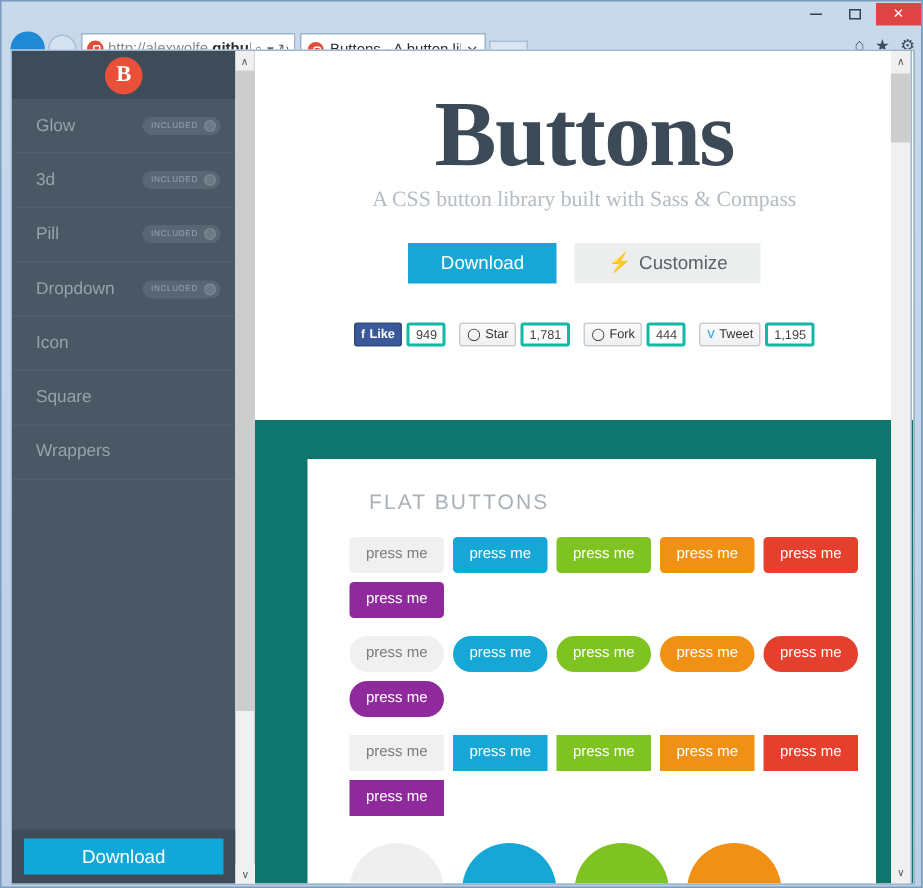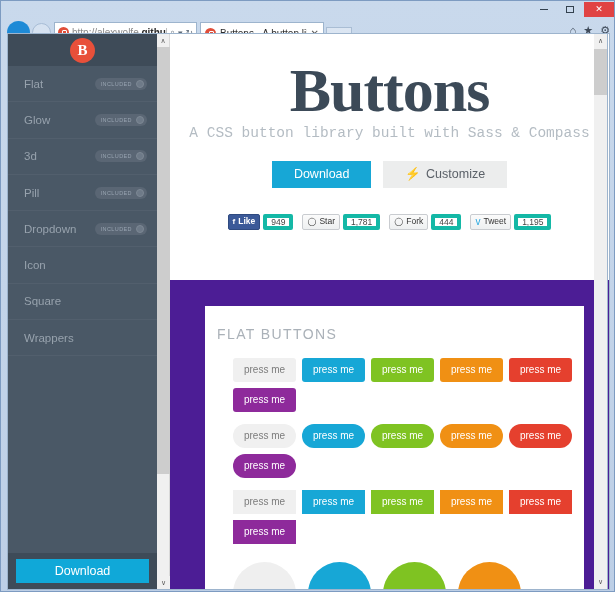--- a/index.html
+++ b/index.html
@@ -137,31 +137,31 @@
     font-size: 7px; color: #5a5a5a; background: #f0f0f0;
   }
   #sbthumb {
     position: absolute; left: 0; top: 13px; width: 13px; height: 427px;
     background: #cdcdcd;
   }
   .sbarrow.bot { position: absolute; bottom: 0; left: 0; width: 13px; }
 
   
   #content {
-    flex: 1 1 auto; height: 100%; background: #4c1d95; position: relative; overflow: hidden;
+    flex: 1 1 auto; height: 100%; background: #0f766e; position: relative; overflow: hidden;
   }
   #hero {
     background: #fff; padding: 24px 0 16px; text-align: center; height: 246px;
   }
   #hero-title {
     font-family: "Liberation Serif", serif; font-weight: bold;
     font-size: 62px; color: #3c4a58; letter-spacing: -1px; line-height: 1.05;
   }
   #hero-sub {
-    font-family: Liberation Mono, monospace; font-size: 14.5px; color: #b4bcc3;
+    font-family: Liberation Serif, serif; font-size: 14.5px; color: #b4bcc3;
     margin-top: 2px;
   }
   #hero-btns {
     margin-top: 20px; display: flex; justify-content: center; gap: 12px;
   }
   .hero-btn {
     font-size: 12.5px; padding: 7px 22px; border: 0; line-height: 1;
     font-family: "Liberation Sans", sans-serif;
   }
   .hero-btn.primary { background: #17a7d6; color: #fff; }
@@ -170,33 +170,33 @@
     margin-top: 26px; display: flex; justify-content: center; align-items: center; gap: 9px;
   }
   .social-grp { display: flex; align-items: center; height: 16px; }
   .social-btn {
     display: flex; align-items: center; gap: 3px; height: 16px; padding: 0 4px;
     font-size: 8.5px; border: 1px solid #c9ccd0; background: linear-gradient(#fbfbfb,#eef0f1);
     color: #333; border-radius: 2px; line-height: 1;
   }
   .social-btn.fb { background: #3b5998; color: #fff; border-color: #2f4a80; font-weight: bold; }
   .social-count {
-    height: 16px; padding: 0 4px; font-size: 8.5px; border: 4px solid #14b8a6;
+    height: 16px; padding: 0 4px; font-size: 8.5px; border: 2px solid #14b8a6;
     background: #fff; color: #444; display: flex; align-items: center; margin-left: 3px;
     border-radius: 2px;
   }
   .mini-icon { font-size: 8px; line-height: 1; }
   .mini-icon.tw { color: #2daae1; font-size: 10px; }
 
   #card {
     margin: 26px 25px 0 35px; background: #fff; padding: 20px 0 0 0;
     min-height: 260px;
   }
   #card-title {
-    font-size: 14px; color: #aab1b8; letter-spacing: 1.4px; padding: 0 0 16px 12px;
+    font-size: 14px; color: #aab1b8; letter-spacing: 1.4px; padding: 0 0 16px 41px;
   }
   .btnrow { display: flex; flex-wrap: wrap; gap: 6px 6px; padding: 0 0 12px 28px; max-width: 370px; }
   .pm { font-size: 10px; color: #fff; padding: 7px 0; width: 63px; text-align: center; line-height: 1; }
   .pm.white { background: #f0f0f0; color: #7c7c7c; }
   .pm.blue { background: #17a7d6; }
   .pm.green { background: #7fc322; }
   .pm.orange { background: #f09014; }
   .pm.red { background: #e5402e; }
   .pm.purple { background: #8e2a9b; }
   .rounded .pm { border-radius: 3px; }
@@ -270,27 +270,20 @@
   </div>
 
   <div id="viewport">
 
     <div id="sidebar">
       <div id="logo-area">
         <div id="logo">B</div>
       </div>
       <div id="navlist">
           <div class="navitem">
-            <span class="navlabel">Flat</span>
-            <span class="badge">
-              <span class="badge-text">INCLUDED</span>
-              <span class="badge-dot"></span>
-            </span>
-          </div>
-          <div class="navitem">
             <span class="navlabel">Glow</span>
             <span class="badge">
               <span class="badge-text">INCLUDED</span>
               <span class="badge-dot"></span>
             </span>
           </div>
           <div class="navitem">
             <span class="navlabel">3d</span>
             <span class="badge">
               <span class="badge-text">INCLUDED</span>

